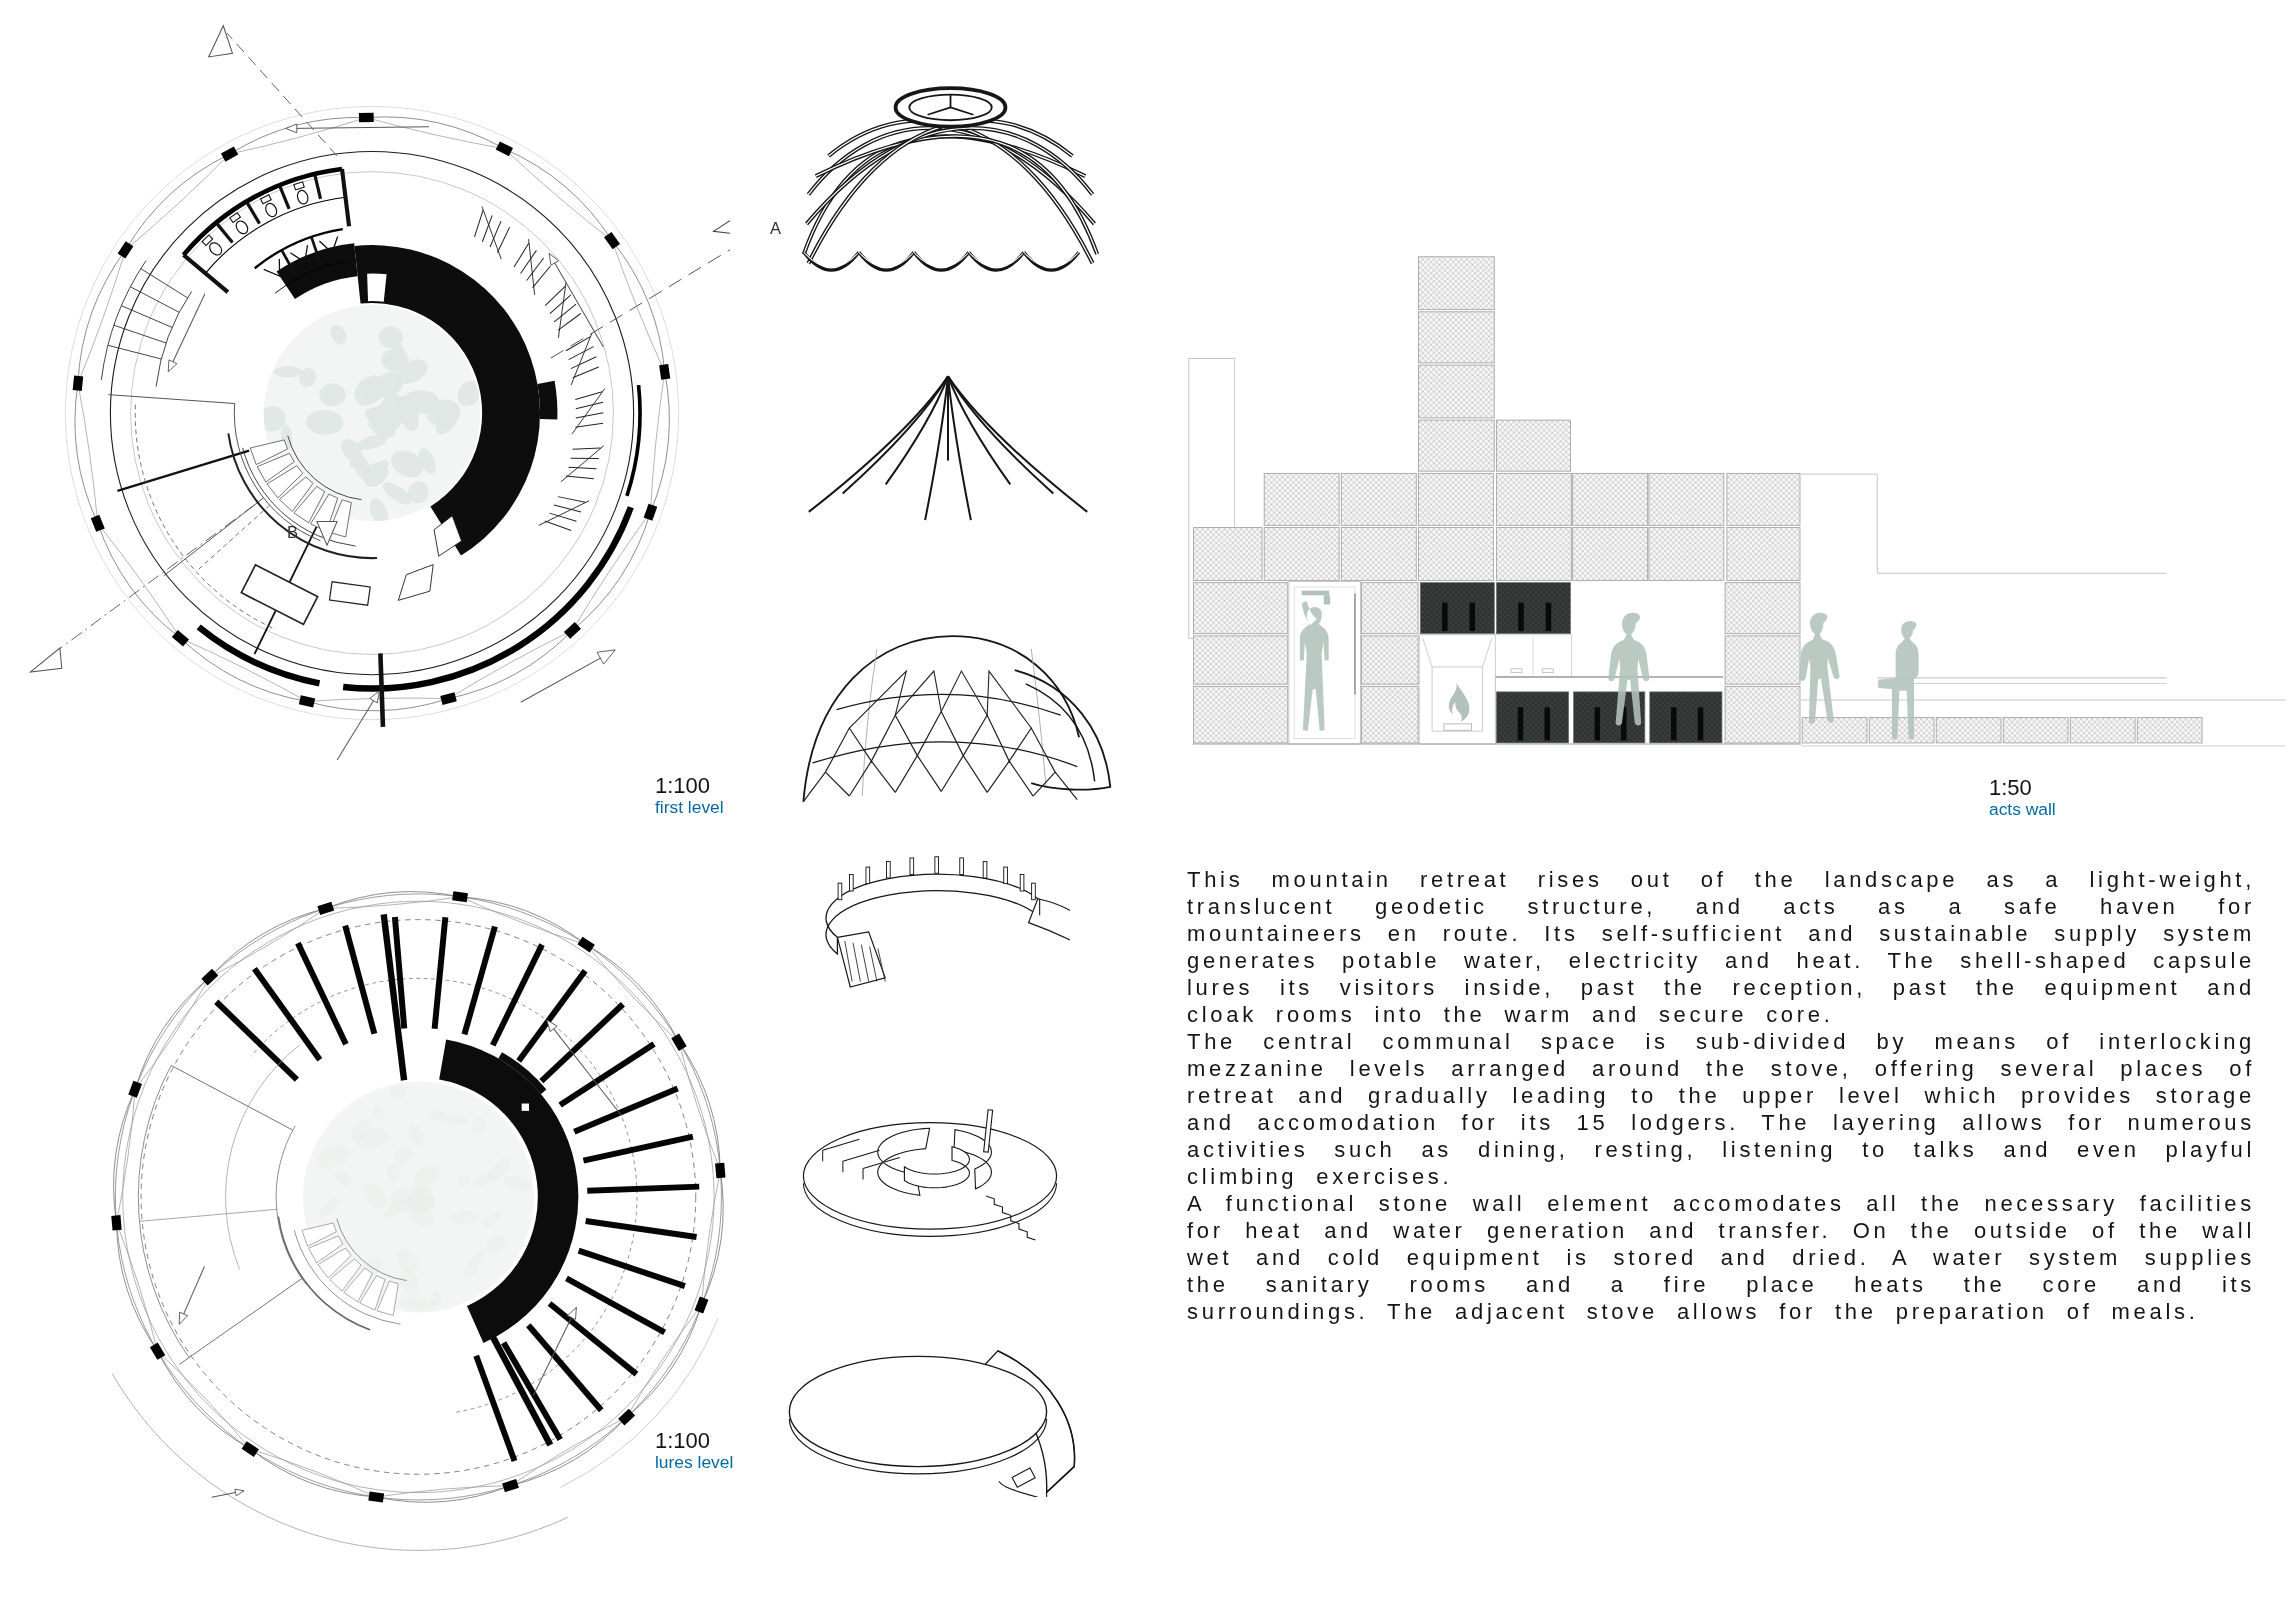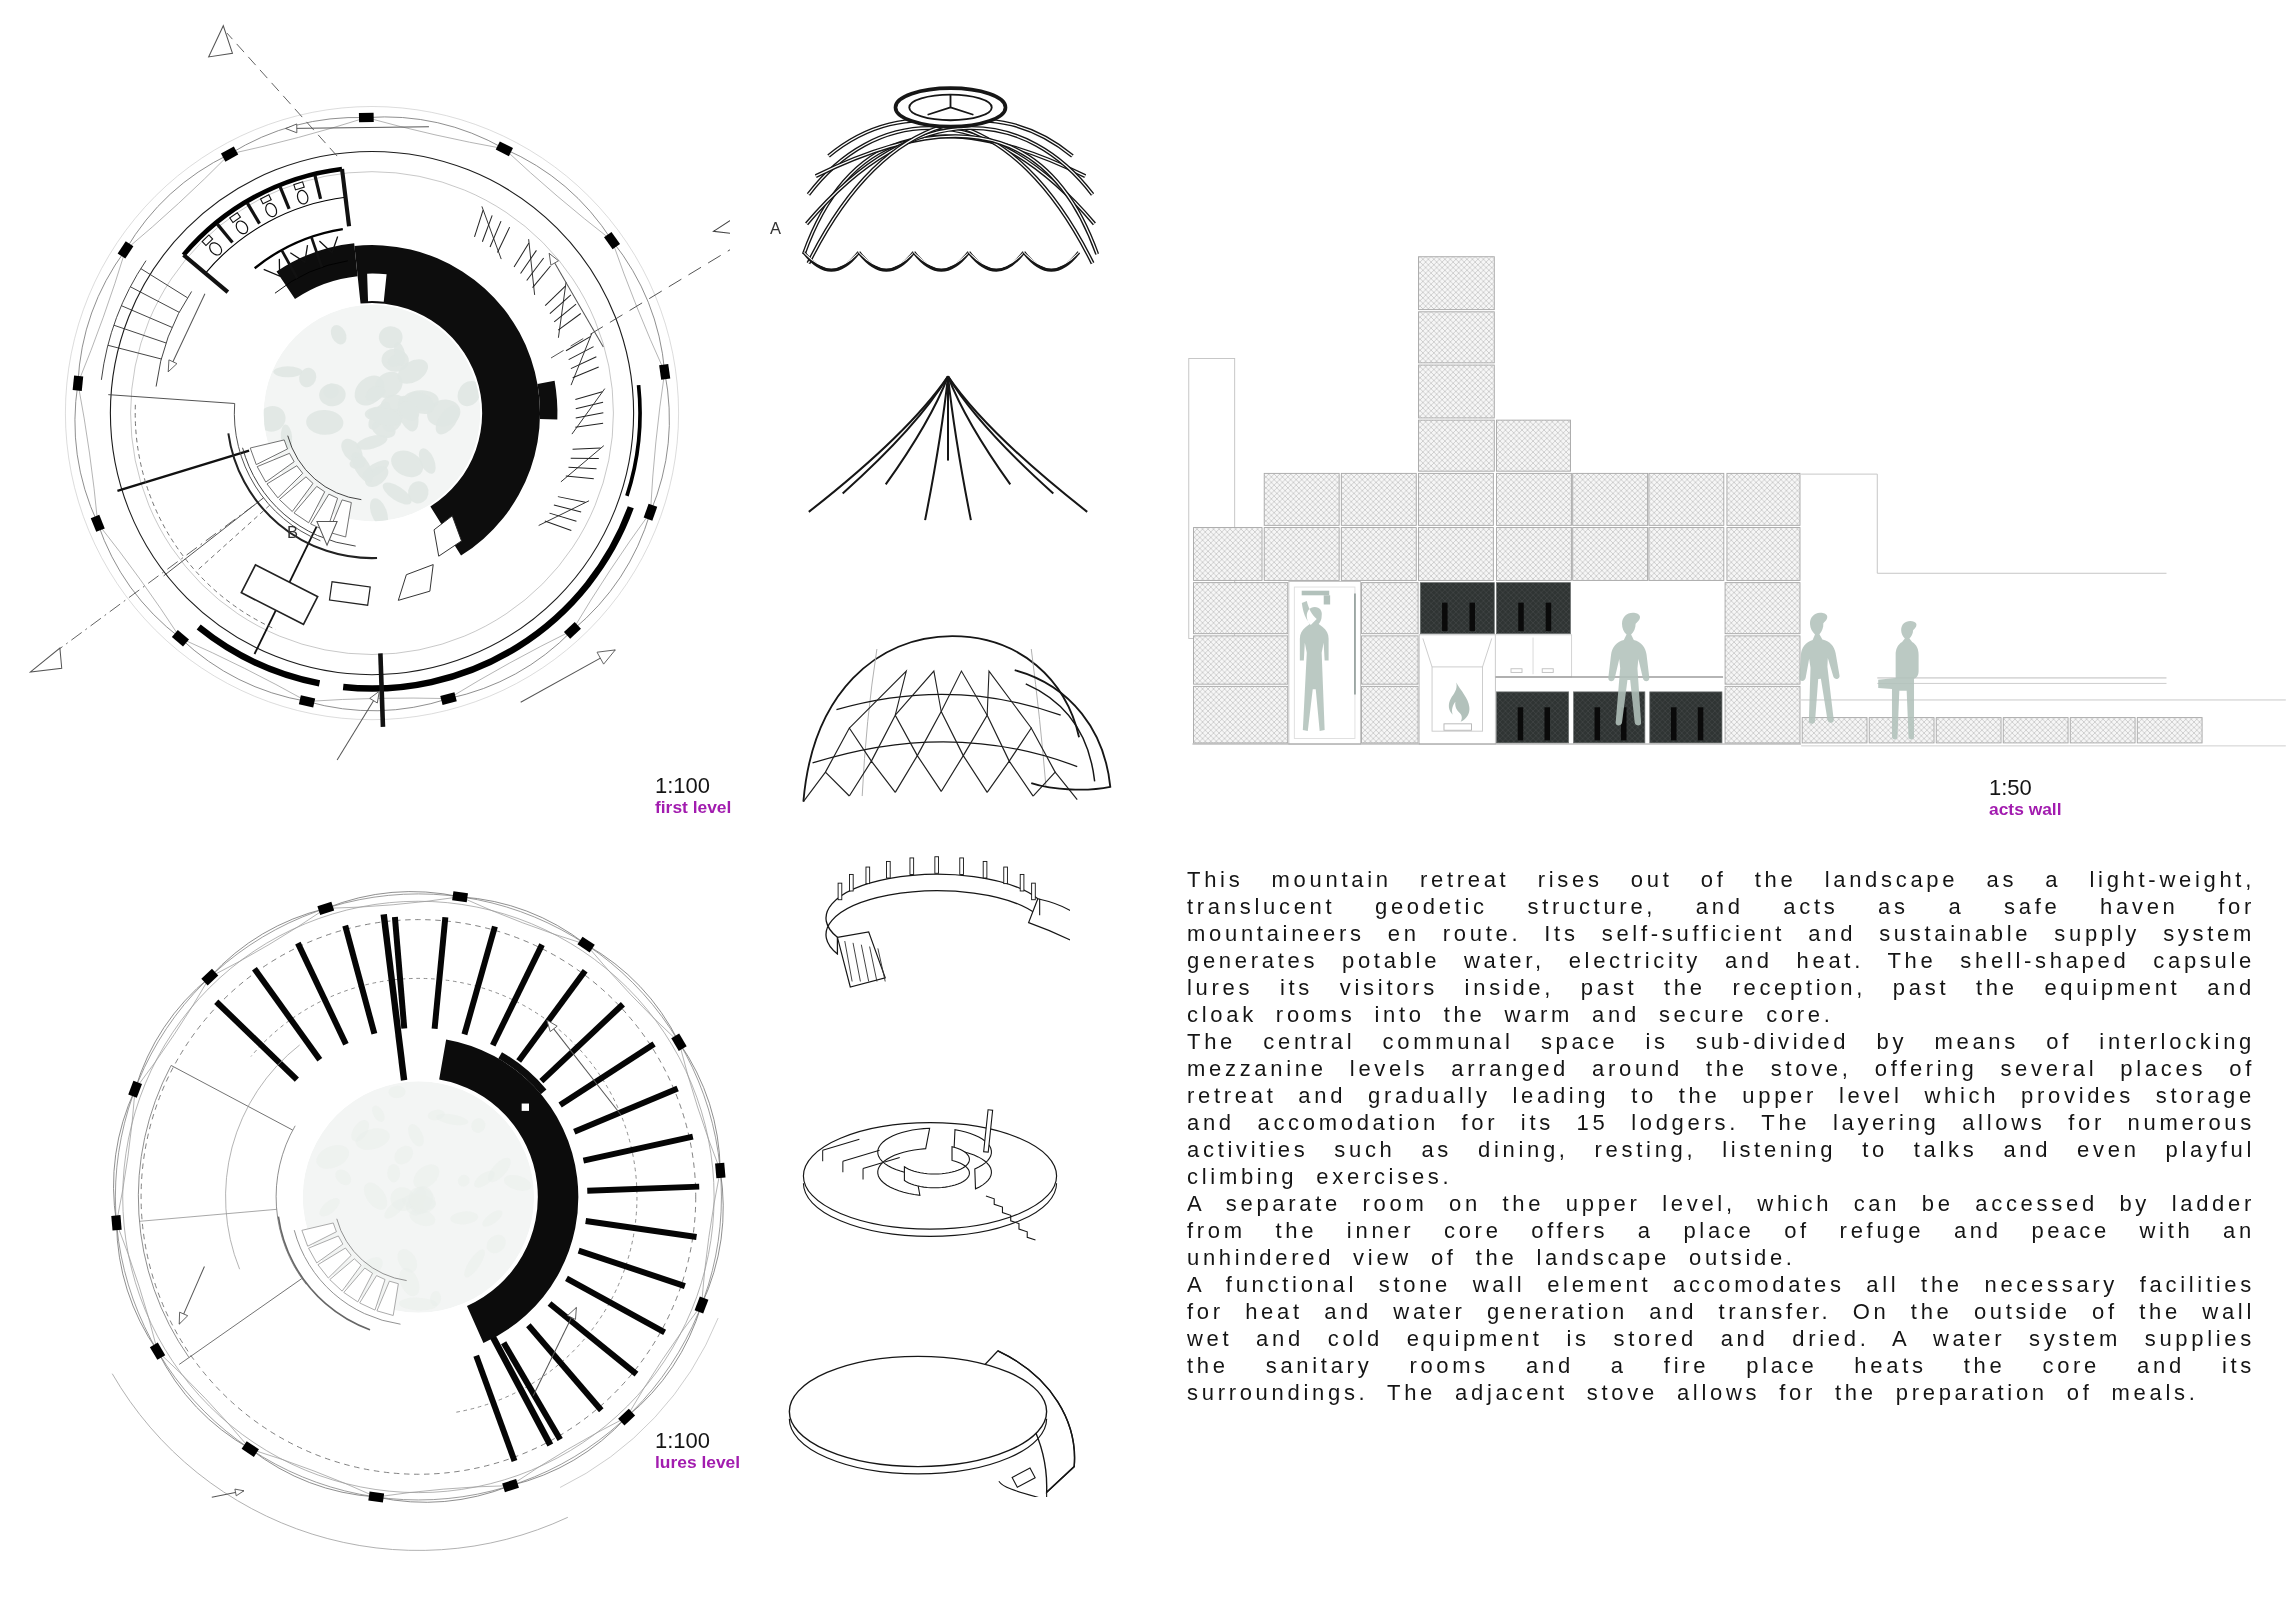--- a/index.html
+++ b/index.html
@@ -1,20 +1,20 @@
 <!DOCTYPE html>
 <html style="font-size:14.7px"><head>
 <meta charset="utf-8">
 <style>
   html,body{margin:0;padding:0;background:#fff;}
   .board{position:relative;width:2296px;height:1624px;background:#ffffff;overflow:hidden;
          font-family:"Liberation Sans",sans-serif;color:#161616;}
   .abs{position:absolute;}
   .lbl-big{font-size:22px;line-height:1.05;color:#141414;}
-  .lbl-sub{font-size:17.4px;line-height:1.25;color:#a21caf;font-weight:bold;}
+  .lbl-sub{font-size:17.4px;line-height:1.25;color:#0369a1;}
   .marker{font-size:16.5px;color:#333;}
   .desc{font-size:22px;line-height:27px;letter-spacing:3.7px;word-spacing:9.2px;
         text-align:justify;color:#151515;}
   .desc p{margin:0;}
   svg{display:block;}
 </style>
 </head>
 <body>
 
 <div class="board">
@@ -606,17 +606,16 @@
     <div class="lbl-big">1:50</div>
     <div class="lbl-sub">acts wall</div>
   </div>
 
   <div class="abs marker" style="left:770px;top:219px">A</div>
   <div class="abs marker" style="left:287px;top:523px">B</div>
 
   <div class="abs desc" style="left:1187px;top:866px;width:1068px">
     <p>This mountain retreat rises out of the landscape as a light-weight, translucent geodetic structure, and acts as a safe haven for mountaineers en route. Its self-sufficient and sustainable supply system generates potable water, electricity and heat. The shell-shaped capsule lures its visitors inside, past the reception, past the equipment and cloak rooms into the warm and secure core.</p>
     <p>The central communal space is sub-divided by means of interlocking mezzanine levels arranged around the stove, offering several places of retreat and gradually leading to the upper level which provides storage and accomodation for its 15 lodgers. The layering allows for numerous activities such as dining, resting, listening to talks and even playful climbing exercises.</p>
-    <p>A separate room on the upper level, which can be accessed by ladder from the inner core offers a place of refuge and peace with an unhindered view of the landscape outside.</p>
     <p>A functional stone wall element accomodates all the necessary facilities for heat and water generation and transfer. On the outside of the wall wet and cold equipment is stored and dried. A water system supplies the sanitary rooms and a fire place heats the core and its surroundings. The adjacent stove allows for the preparation of meals.</p>
   </div>
 </div>
 
 
 </body></html>

